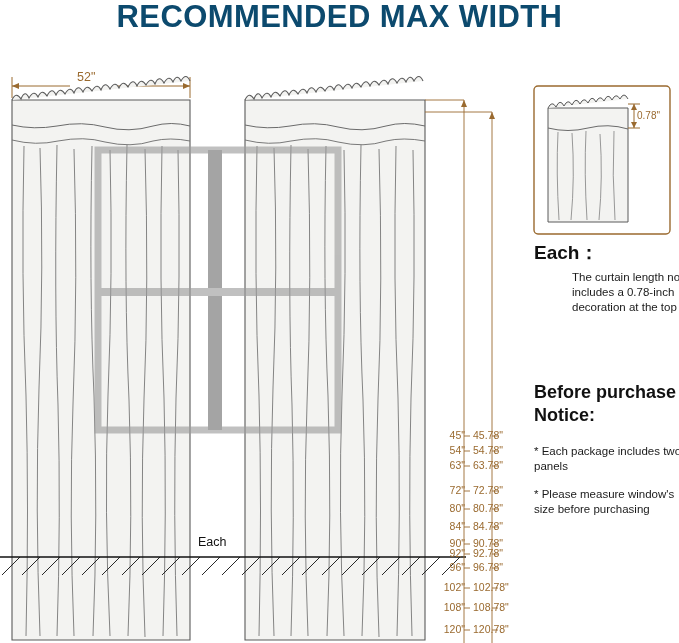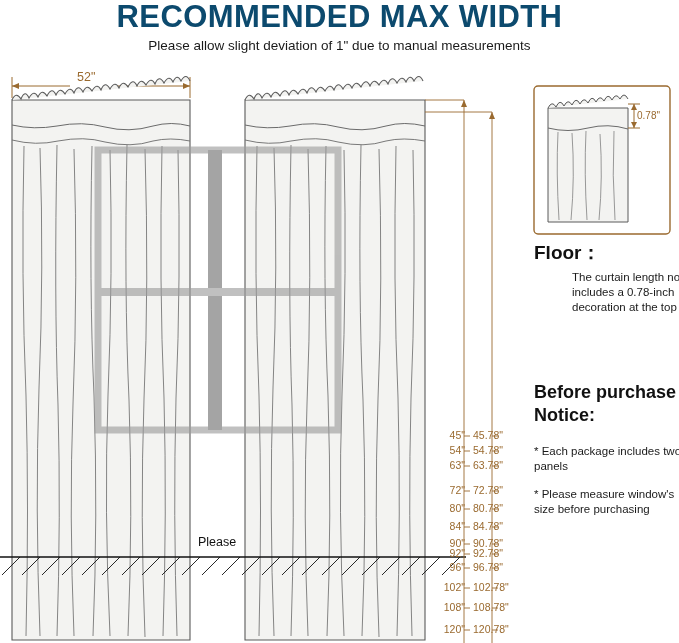--- a/index.html
+++ b/index.html
@@ -116,21 +116,20 @@
     font-size: 12.5px;
     color: #111;
   }
 </style>
 </head>
 <body>
 
 <div id="stage">
 
   <div class="abs" id="title">RECOMMENDED MAX WIDTH</div>
-  <div class="abs" id="subtitle">Please allow slight deviation of 1" due to manual measurements</div>
 
   <svg id="art" width="679" height="643">
 
     <g stroke="#9a6a2f" stroke-width="1" fill="none">
       <line x1="12" y1="77" x2="12" y2="98"></line>
       <line x1="190" y1="77" x2="190" y2="98"></line>
       <line x1="12" y1="86" x2="70" y2="86"></line>
       <line x1="118" y1="86" x2="190" y2="86"></line>
       <path d="M12 86 l7 -3 l0 6 z" fill="#9a6a2f" stroke="none"></path>
       <path d="M190 86 l-7 -3 l0 6 z" fill="#9a6a2f" stroke="none"></path>
@@ -269,21 +268,21 @@
         <path d="M634 104 l-3 6 l6 0 z" fill="#9a6a2f" stroke="none"></path>
         <path d="M634 128 l-3 -6 l6 0 z" fill="#9a6a2f" stroke="none"></path>
         <line x1="628" y1="104" x2="640" y2="104"></line>
         <line x1="628" y1="128" x2="640" y2="128"></line>
       </g>
     </g>
   </svg>
 
   <div class="abs" id="width-label">52"</div>
   <div class="abs" id="dec-label">0.78"</div>
-  <div class="abs" id="floor-label">Please</div>
+  <div class="abs" id="floor-label">Each</div>
 
   <div id="length-labels">
       <div class="abs lenlab" style="left: 431px; top: 429px;">45"</div>
       <div class="abs lenlab2" style="left: 473px; top: 429px;">45.78"</div>
       <div class="abs lenlab" style="left: 431px; top: 444px;">54"</div>
       <div class="abs lenlab2" style="left: 473px; top: 444px;">54.78"</div>
       <div class="abs lenlab" style="left: 431px; top: 459px;">63"</div>
       <div class="abs lenlab2" style="left: 473px; top: 459px;">63.78"</div>
       <div class="abs lenlab" style="left: 431px; top: 484px;">72"</div>
       <div class="abs lenlab2" style="left: 473px; top: 484px;">72.78"</div>
@@ -298,20 +297,20 @@
       <div class="abs lenlab" style="left: 431px; top: 561px;">96"</div>
       <div class="abs lenlab2" style="left: 473px; top: 561px;">96.78"</div>
       <div class="abs lenlab" style="left: 431px; top: 581px;">102"</div>
       <div class="abs lenlab2" style="left: 473px; top: 581px;">102.78"</div>
       <div class="abs lenlab" style="left: 431px; top: 601px;">108"</div>
       <div class="abs lenlab2" style="left: 473px; top: 601px;">108.78"</div>
       <div class="abs lenlab" style="left: 431px; top: 623px;">120"</div>
       <div class="abs lenlab2" style="left: 473px; top: 623px;">120.78"</div>
     </div>
 
-  <div class="abs" id="tips-title">Floor：</div>
+  <div class="abs" id="tips-title">Each：</div>
   <div class="abs" id="tips-body">The curtain length not includes a 0.78-inch decoration at the top</div>
 
   <div class="abs" id="before-title">Before purchase Notice:</div>
   <div class="abs note" id="note1">* Each package includes two panels</div>
   <div class="abs note" id="note2">* Please measure window's size before purchasing</div>
 
 </div>
 
 </body></html>

